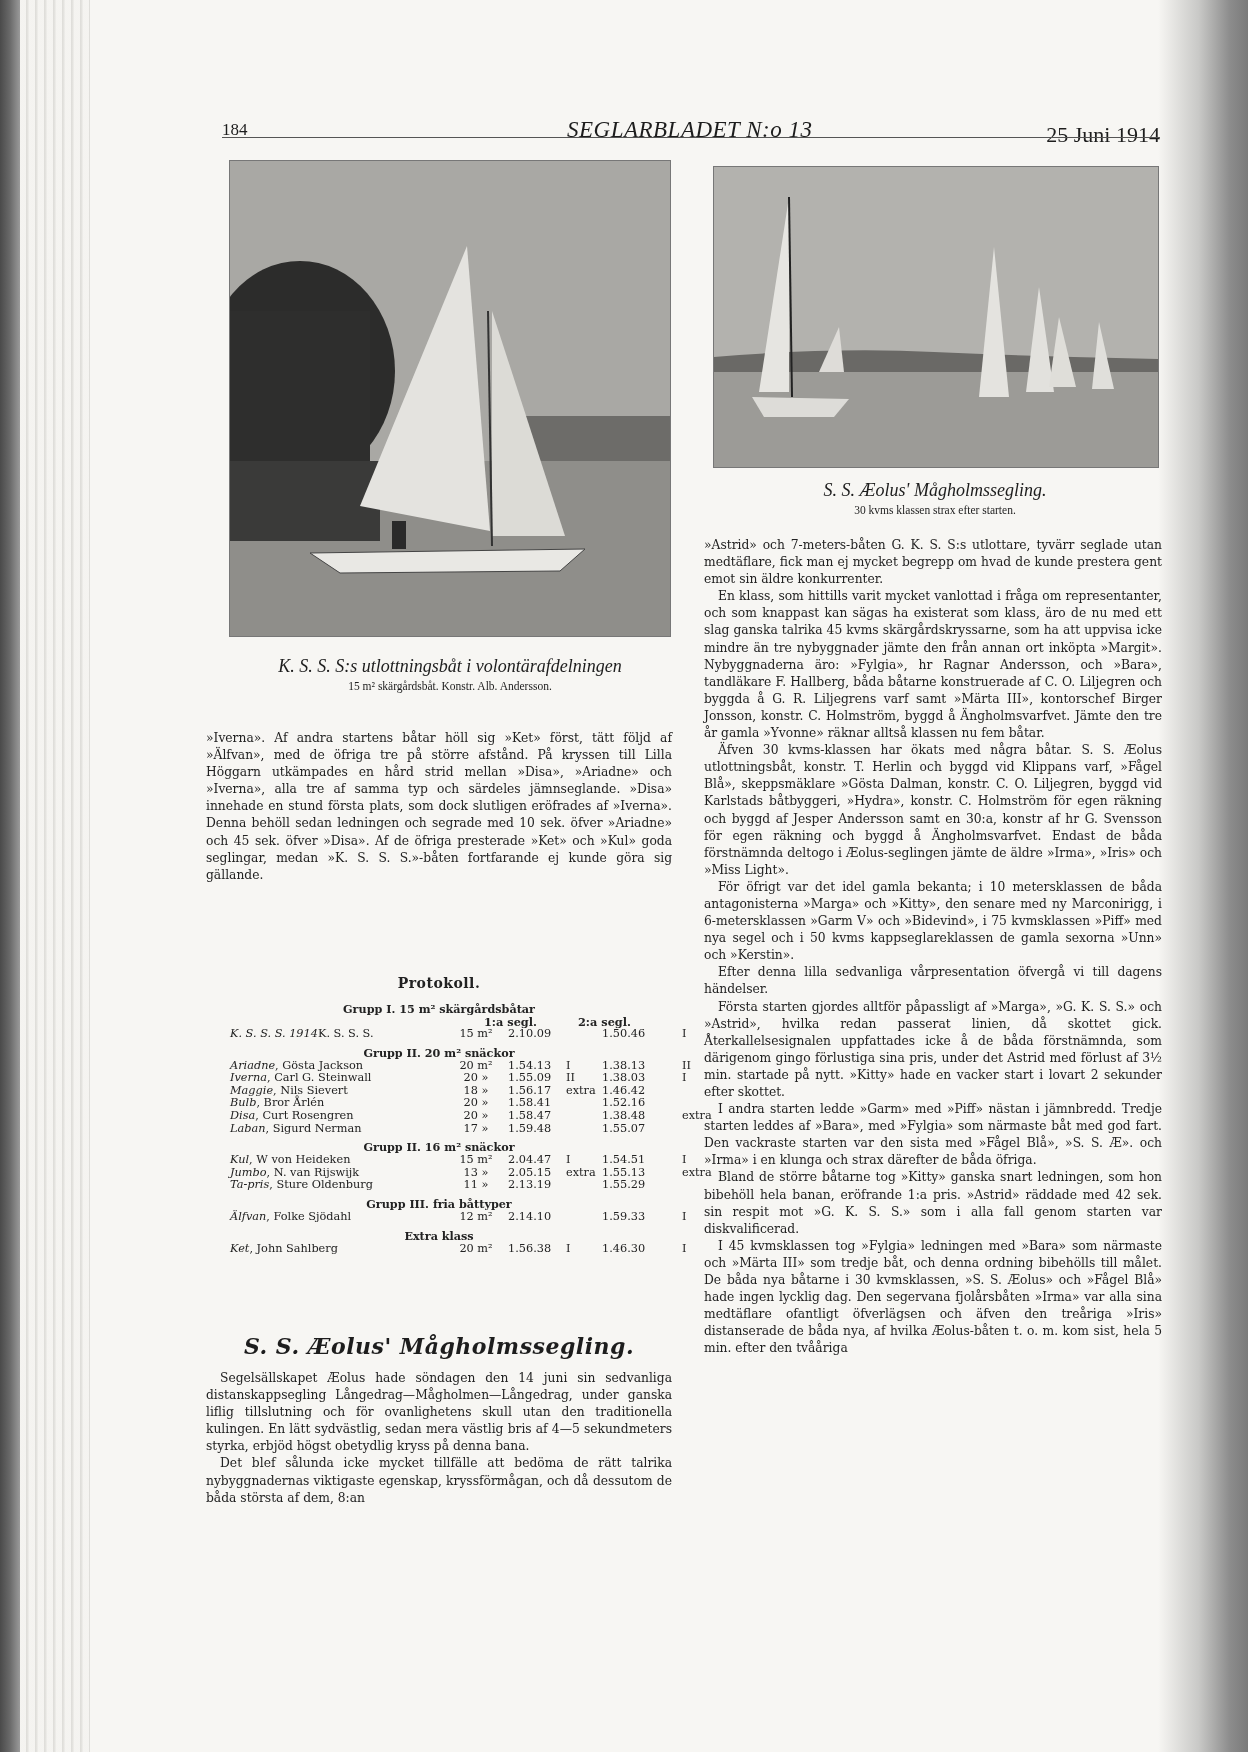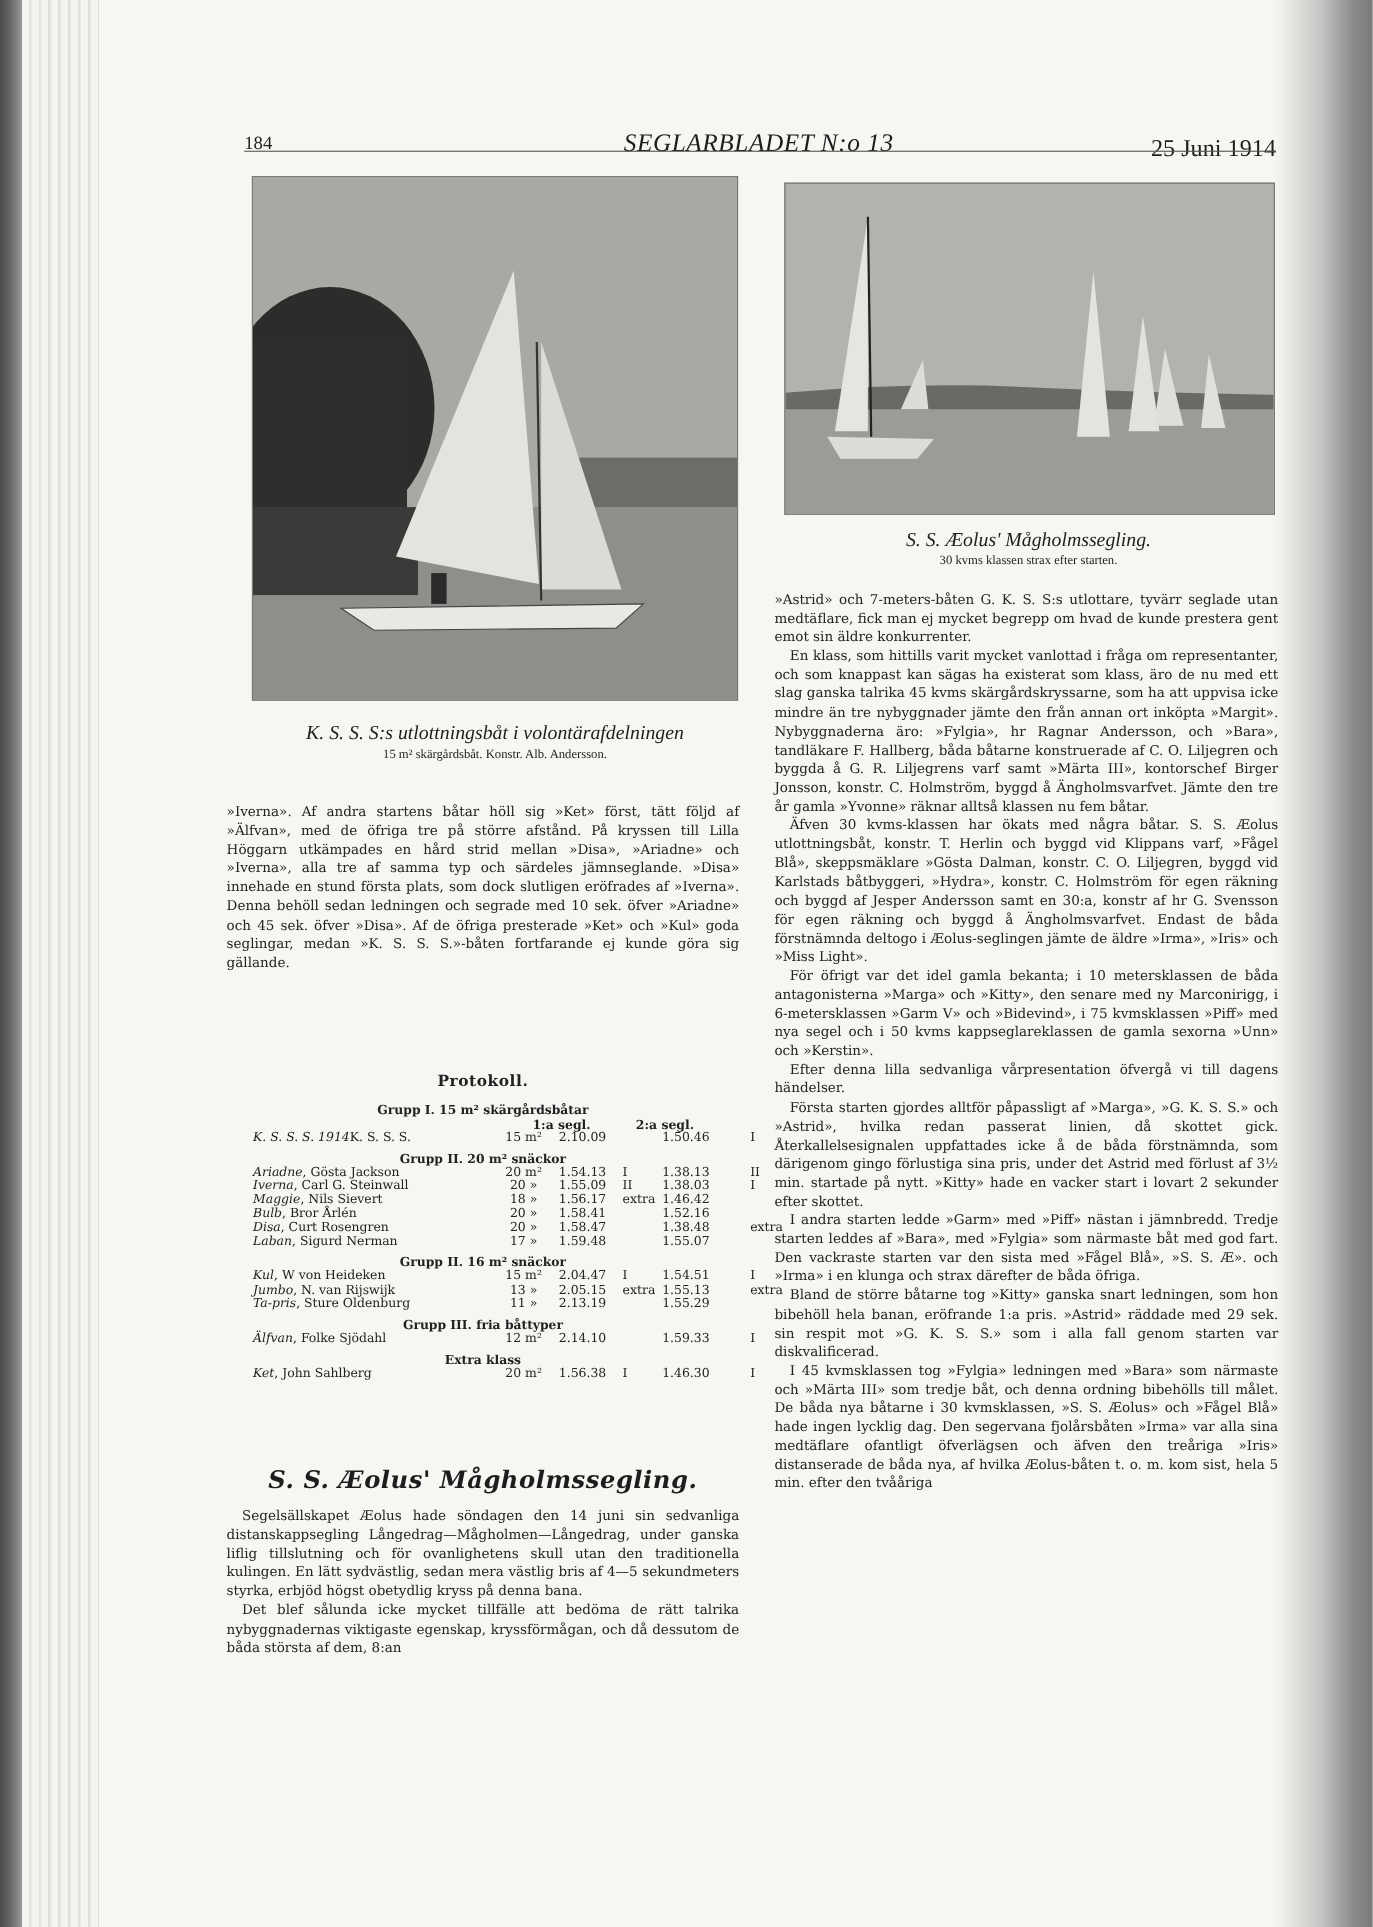--- a/index.html
+++ b/index.html
@@ -256,15 +256,15 @@
 </div>
 
 <div class="column col-right">
   <p class="noindent">»Astrid» och 7-meters-båten G. K. S. S:s utlottare, tyvärr seglade utan medtäflare, fick man ej mycket begrepp om hvad de kunde prestera gent emot sin äldre konkurrenter.</p>
   <p>En klass, som hittills varit mycket vanlottad i fråga om representanter, och som knappast kan sägas ha existerat som klass, äro de nu med ett slag ganska talrika 45 kvms skärgårdskryssarne, som ha att uppvisa icke mindre än tre nybyggnader jämte den från annan ort inköpta »Margit». Nybyggnaderna äro: »Fylgia», hr Ragnar Andersson, och »Bara», tandläkare F. Hallberg, båda båtarne konstruerade af C. O. Liljegren och byggda å G. R. Liljegrens varf samt »Märta III», kontorschef Birger Jonsson, konstr. C. Holmström, byggd å Ängholmsvarfvet. Jämte den tre år gamla »Yvonne» räknar alltså klassen nu fem båtar.</p>
   <p>Äfven 30 kvms-klassen har ökats med några båtar. S. S. Æolus utlottningsbåt, konstr. T. Herlin och byggd vid Klippans varf, »Fågel Blå», skeppsmäklare »Gösta Dalman, konstr. C. O. Liljegren, byggd vid Karlstads båtbyggeri, »Hydra», konstr. C. Holmström för egen räkning och byggd af Jesper Andersson samt en 30:a, konstr af hr G. Svensson för egen räkning och byggd å Ängholmsvarfvet. Endast de båda förstnämnda deltogo i Æolus-seglingen jämte de äldre »Irma», »Iris» och »Miss Light».</p>
   <p>För öfrigt var det idel gamla bekanta; i 10 metersklassen de båda antagonisterna »Marga» och »Kitty», den senare med ny Marconirigg, i 6-metersklassen »Garm V» och »Bidevind», i 75 kvmsklassen »Piff» med nya segel och i 50 kvms kappseglareklassen de gamla sexorna »Unn» och »Kerstin».</p>
   <p>Efter denna lilla sedvanliga vårpresentation öfvergå vi till dagens händelser.</p>
   <p>Första starten gjordes alltför påpassligt af »Marga», »G. K. S. S.» och »Astrid», hvilka redan passerat linien, då skottet gick. Återkallelsesignalen uppfattades icke å de båda förstnämnda, som därigenom gingo förlustiga sina pris, under det Astrid med förlust af 3½ min. startade på nytt. »Kitty» hade en vacker start i lovart 2 sekunder efter skottet.</p>
   <p>I andra starten ledde »Garm» med »Piff» nästan i jämnbredd. Tredje starten leddes af »Bara», med »Fylgia» som närmaste båt med god fart. Den vackraste starten var den sista med »Fågel Blå», »S. S. Æ». och »Irma» i en klunga och strax därefter de båda öfriga.</p>
-  <p>Bland de större båtarne tog »Kitty» ganska snart ledningen, som hon bibehöll hela banan, eröfrande 1:a pris. »Astrid» räddade med 29 sek. sin respit mot »G. K. S. S.» som i alla fall genom starten var diskvalificerad.</p>
+  <p>Bland de större båtarne tog »Kitty» ganska snart ledningen, som hon bibehöll hela banan, eröfrande 1:a pris. »Astrid» räddade med 42 sek. sin respit mot »G. K. S. S.» som i alla fall genom starten var diskvalificerad.</p>
   <p>I 45 kvmsklassen tog »Fylgia» ledningen med »Bara» som närmaste och »Märta III» som tredje båt, och denna ordning bibehölls till målet. De båda nya båtarne i 30 kvmsklassen, »S. S. Æolus» och »Fågel Blå» hade ingen lycklig dag. Den segervana fjolårsbåten »Irma» var alla sina medtäflare ofantligt öfverlägsen och äfven den treåriga »Iris» distanserade de båda nya, af hvilka Æolus-båten t. o. m. kom sist, hela 5 min. efter den tvååriga</p>
 </div>
 
 </body></html>

